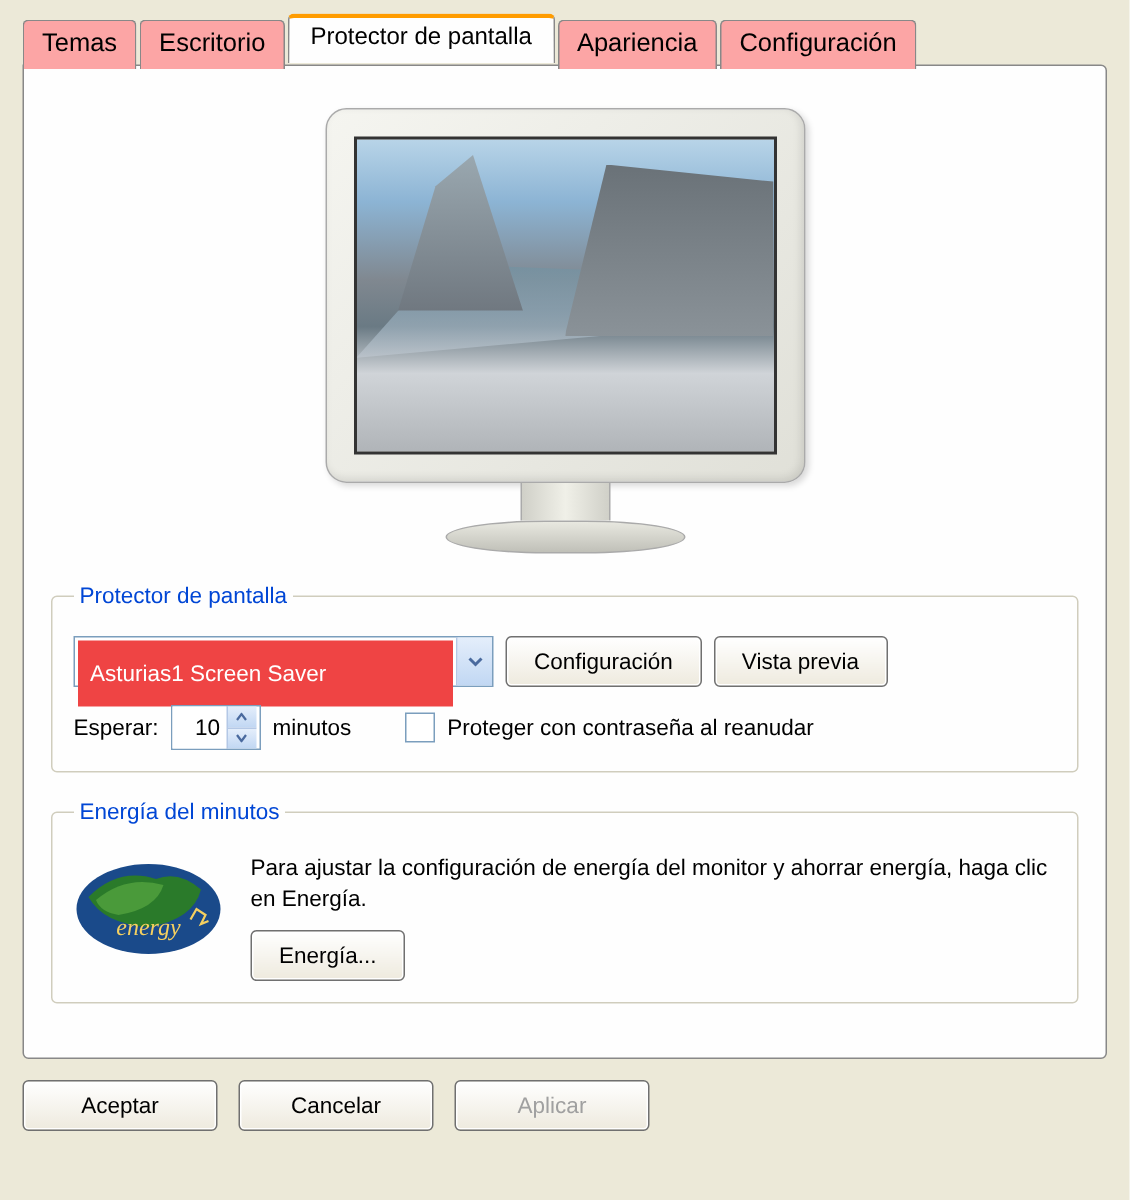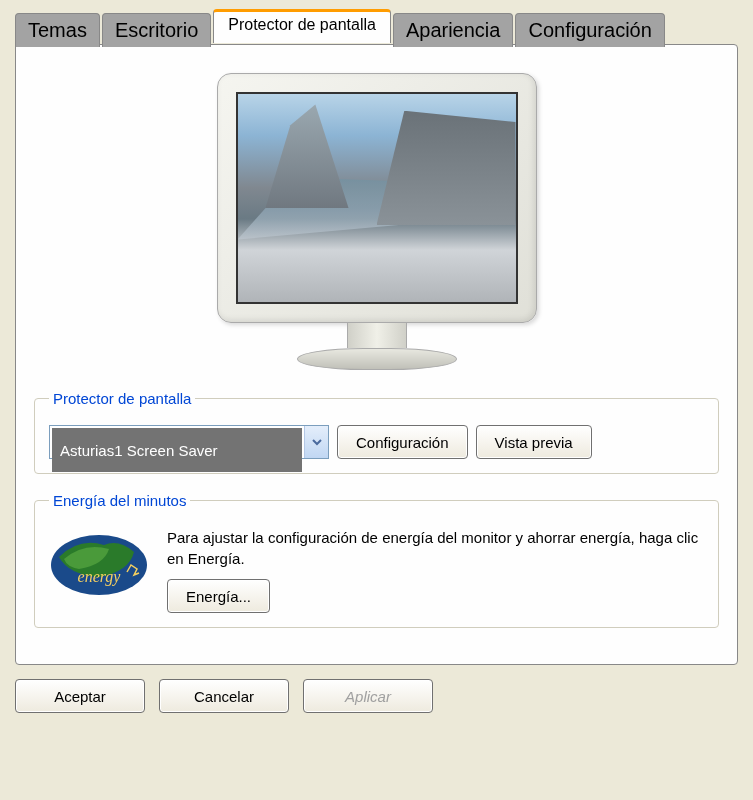--- a/index.html
+++ b/index.html
@@ -35,24 +35,24 @@
 .tab.active {
   background: #fefefe;
   border-top: 3px solid #ff9c00;
   padding-top: 4px;
   padding-bottom: 8px;
   font-size: 16px;
   top: -1px;
   z-index: 3;
 }
 .tab.inactive {
-  background: #a3a3a3;
+  background: #fca5a5;
   top: 3px;
   padding: 5px 12px;
-  font-size: 20px;
+  font-size: 17px;
 }
 .panel {
   background: #fefefe;
   border: 1px solid #888;
   border-radius: 0 4px 4px 4px;
   padding: 18px;
   position: relative;
   z-index: 1;
 }
 .monitor-area {
@@ -143,21 +143,21 @@
 .dropdown {
   width: 280px;
   height: 34px;
   border: 1px solid #7b9ebd;
   display: flex;
   align-items: stretch;
   background: #fff;
 }
 .dropdown-selected {
   flex: 1;
-  background: #737373;
+  background: #ef4444;
   color: #fff;
   padding: 22px 8px;
   font-size: 15px;
   margin: 2px;
   display: flex;
   align-items: center;
 }
 .dropdown-btn {
   width: 24px;
   background: linear-gradient(to bottom, #e4eefb, #c1d7f3);
@@ -175,21 +175,20 @@
   border: 1px solid #707070;
   border-radius: 4px;
   font-family: inherit;
   font-size: 15px;
   cursor: pointer;
   box-shadow: 0 0 0 1px #fff inset;
 }
 .btn:disabled {
   color: #a0a0a0;
   cursor: default;
-  font-style: italic;
 }
 .spinner {
   width: 60px;
   height: 30px;
   border: 1px solid #7b9ebd;
   display: flex;
   background: #fff;
 }
 .spinner input {
   width: 36px;
@@ -282,20 +281,42 @@
         <div class="dropdown">
           <div class="dropdown-selected">Asturias1 Screen Saver</div>
           <div class="dropdown-btn">
             <svg viewBox="0 0 10 10">
                 <path d="M1 3 L5 7 L9 3" fill="none" stroke="#4a6a9e" stroke-width="2"></path>
               </svg>
           </div>
         </div>
         <button class="btn">Configuración</button>
         <button class="btn">Vista previa</button>
+      </div>
+      <div class="row">
+        <span class="label">Esperar:</span>
+        <div class="spinner">
+          <input type="text" value="10" style="">
+          <div class="spinner-btns">
+            <div>
+                <svg viewBox="0 0 8 6">
+                  <path d="M1 5 L4 1 L7 5" fill="none" stroke="#4a6a9e" stroke-width="1.5"></path>
+                </svg>
+              </div>
+            <div>
+                <svg viewBox="0 0 8 6">
+                  <path d="M1 1 L4 5 L7 1" fill="none" stroke="#4a6a9e" stroke-width="1.5"></path>
+                </svg>
+              </div>
+          </div>
+        </div>
+        <span class="label">minutos</span>
+        <span style="width:20px"></span>
+        <div class="checkbox"></div>
+        <span class="label">Proteger con contraseña al reanudar</span>
       </div>
     </fieldset>
 
     <fieldset>
       <legend>Energía del minutos</legend>
       <div class="energy-row">
         <div class="energy-icon">
           <svg viewBox="0 0 100 70" width="100" height="70">
             <ellipse cx="50" cy="38" rx="48" ry="30" fill="#1a4a8a"></ellipse>
             <path d="M10 30 Q30 10 55 18 Q70 12 85 25 Q80 45 50 50 Q20 48 10 30" fill="#2a7a2a"></path>

